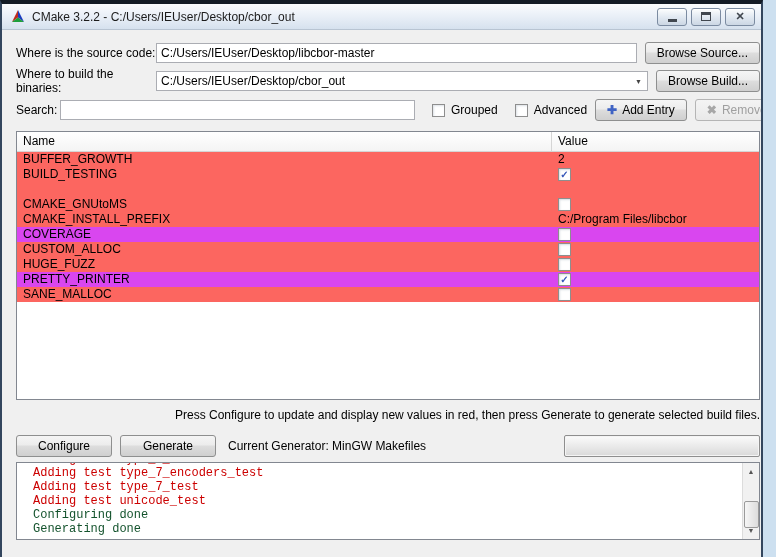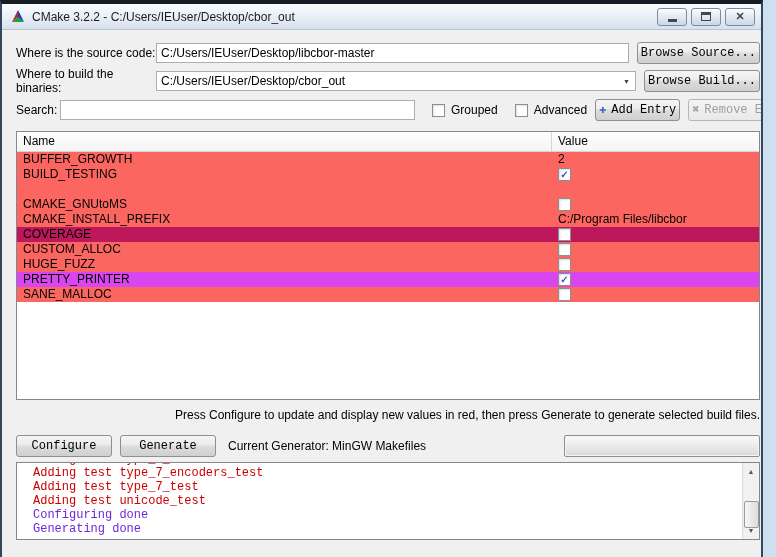--- a/index.html
+++ b/index.html
@@ -63,22 +63,22 @@
   .combo .tbox { width: 100%; padding-right: 18px; }
   .combo-arrow {
     position: absolute; right: 2px; top: 2px; width: 15px; height: 16px;
     display: flex; align-items: center; justify-content: center;
     font-size: 7px; color: #444;
   }
   .btn {
     height: 22px; flex: 0 0 auto;
     border: 1px solid #8e8f8f; border-radius: 3px;
     background: linear-gradient(#f5f5f5, #ececec 45%, #dddddd 50%, #cfcfcf);
-    font-family: Liberation Mono, monospace; font-size: 12px; color: #000;
-    padding: 0 3px; margin-left: 8px;
+    font-family: Liberation Sans, sans-serif; font-size: 12px; color: #000;
+    padding: 0 11px; margin-left: 8px;
     display: flex; align-items: center; justify-content: center; white-space: nowrap;
   }
   .btn.disabled { color: #9f9f9f; background: linear-gradient(#f4f4f4, #e9e9e9); border-color: #b5b5b5; }
   .btn .bicon { margin-right: 5px; font-size: 12px; line-height: 1; }
   .plus-icon { color: #3f63c4; font-weight: bold; }
   .x-icon { color: #a7a7a7; font-weight: bold; }
   
   .search-row { display: flex; align-items: center; height: 22px; margin-bottom: 10px; width: 744px; }
   .search-label { width: 42px; flex: 0 0 auto; }
   .search-input { width: 355px; flex: 0 0 auto; margin-left: 2px; }
@@ -126,21 +126,21 @@
     position: relative;
     margin-top: 5px; width: 744px; height: 78px;
     border: 1px solid #828790; background: #fff;
     overflow: hidden;
   }
   .log-lines {
     font-family: "Liberation Mono", monospace; font-size: 12px; line-height: 14px;
     padding-left: 16px; margin-top: -11px; white-space: pre;
   }
   .log-line.red { color: #cc0000; }
-  .log-line.black { color: #6d28d9; }
+  .log-line.black { color: #14532d; }
   .vscroll {
     position: absolute; top: 0; right: 0; width: 17px; height: 100%;
     background: #f1f1f1; border-left: 1px solid #dcdcdc;
     display: flex; flex-direction: column; align-items: center;
   }
   .sbtn { width: 17px; height: 17px; display: flex; align-items: center; justify-content: center; font-size: 7px; color: #555; }
   .sbtn.down { margin-top: auto; }
   .sthumb {
     position: absolute; top: 38px; left: 1px; width: 15px; height: 27px;
     border: 1px solid #9a9a9a; border-radius: 2px;
@@ -234,21 +234,21 @@
           <div class="trow" style="background: rgb(252, 102, 96);">
             <div class="tcell tname">CMAKE_GNUtoMS</div>
             <div class="tcell tvalue">
               <span class="cb"></span>
             </div>
           </div>
           <div class="trow" style="background: rgb(252, 102, 96);">
             <div class="tcell tname">CMAKE_INSTALL_PREFIX</div>
             <div class="tcell tvalue">C:/Program Files/libcbor</div>
           </div>
-          <div class="trow" style="background: #be185d;">
+          <div class="trow" style="background: #d946ef;">
             <div class="tcell tname">COVERAGE</div>
             <div class="tcell tvalue">
               <span class="cb"></span>
             </div>
           </div>
           <div class="trow" style="background: rgb(252, 102, 96);">
             <div class="tcell tname">CUSTOM_ALLOC</div>
             <div class="tcell tvalue">
               <span class="cb"></span>
             </div>

